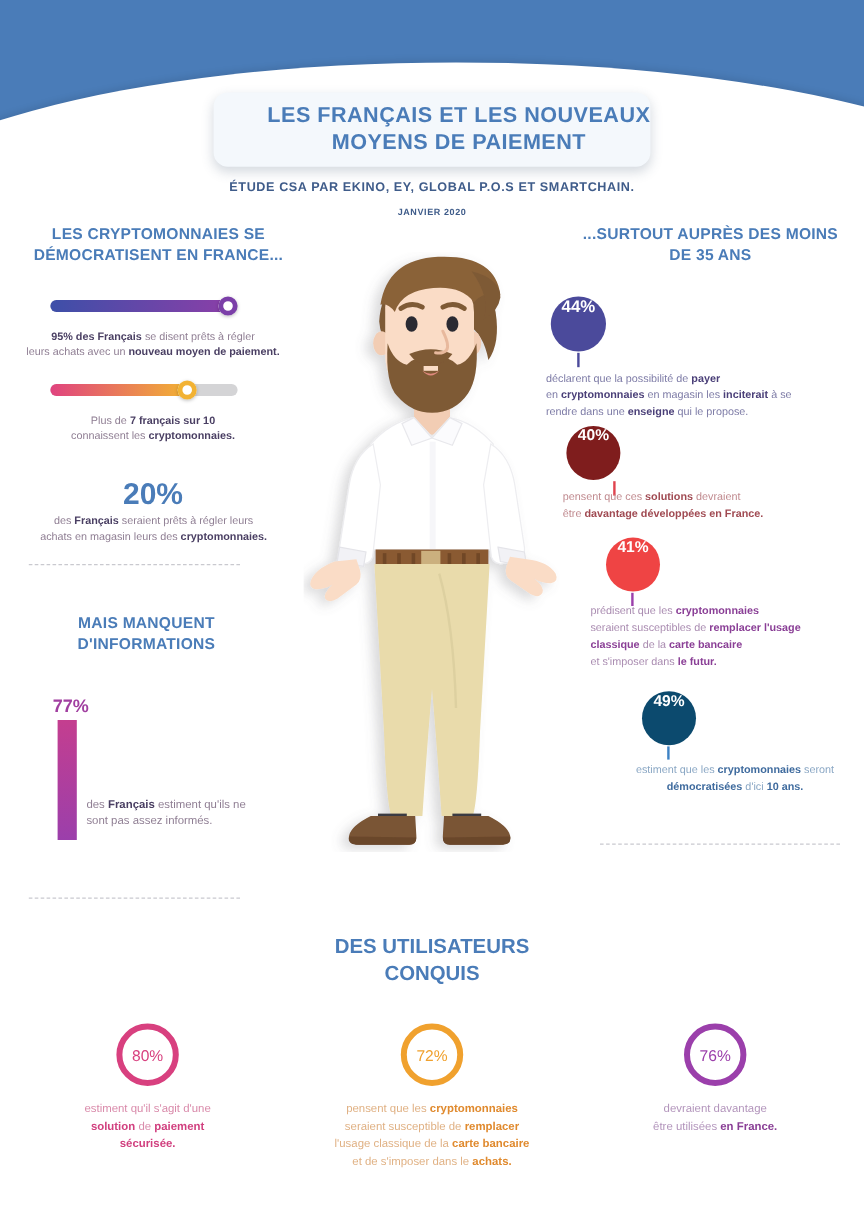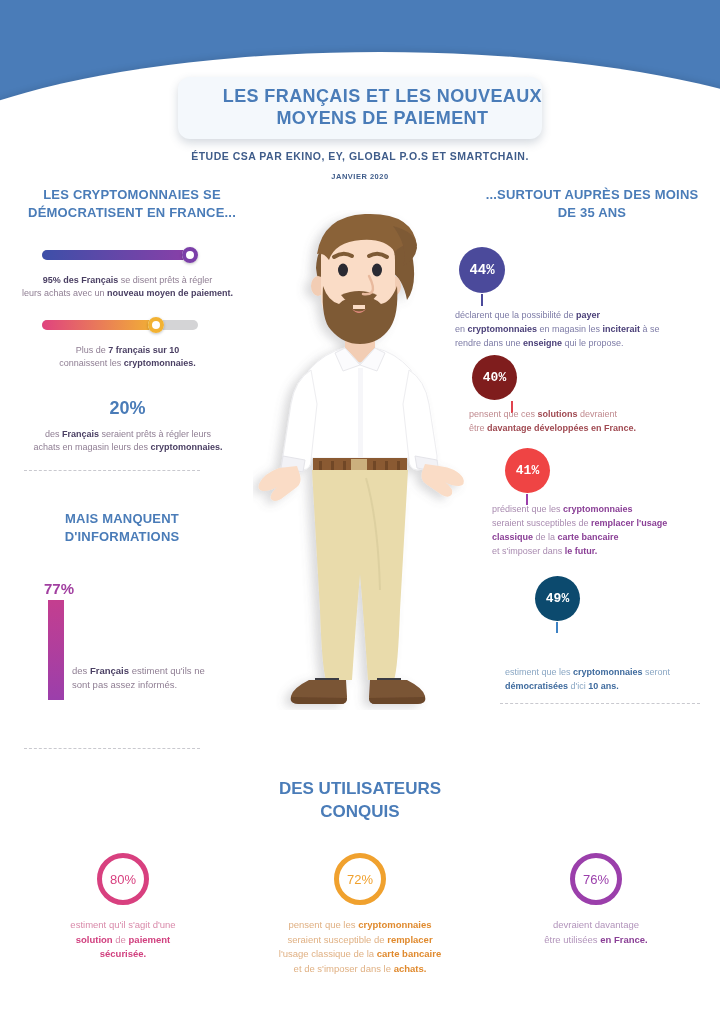--- a/index.html
+++ b/index.html
@@ -91,21 +91,21 @@
     position:absolute; inset:0; border-radius:50%;
     border:4px solid transparent;
   }
   .cap-text {
     position:absolute; font-size:9px; line-height:1.45; color:#8f7e93;
   }
   .cap-text b { color:#4a3f63; }
 
   
   .big-pct {
-    position:absolute; font-size:18px; font-weight:bold; color:#4a7cb8;
+    position:absolute; font-size:25px; font-weight:bold; color:#4a7cb8;
     text-align:center;
   }
 
   
   .dash {
     position:absolute; height:0;
     border-top:1.5px dashed #c9c9cf;
   }
 
   
@@ -117,22 +117,22 @@
     background:linear-gradient(180deg,#c43e8f 0%,#9b3fab 100%);
   }
   .bar77-text {
     position:absolute; font-size:9.5px; line-height:1.5; color:#8f7e93;
   }
   .bar77-text b { color:#4a3f63; }
 
   
   .bubble {
     position:absolute; border-radius:50%;
-    display:flex; align-items:center; justify-content:center;
-    color:#fff; font-weight:bold;font-family:Liberation Mono, monospace;
+    display:flex; justify-content:center;
+    color:#fff; font-weight:bold;
   }
   .stem { position:absolute; width:1.5px; }
   .bubble-text {
     position:absolute; font-size:9px; line-height:1.55;
   }
   .bubble-text b { font-weight:bold; }
 
   
   .donut {
     position:absolute; width:52px; height:52px; border-radius:50%;
@@ -346,21 +346,21 @@
     <div>prédisent que les <b style="color:#8a3f96">cryptomonnaies</b></div>
     <div>seraient susceptibles de <b style="color:#8a3f96">remplacer l'usage</b></div>
     <div><b style="color:#8a3f96">classique</b> de la <b style="color:#8a3f96">carte bancaire</b></div>
     <div>et s'imposer dans <b style="color:#8a3f96">le futur.</b></div>
   </div>
 
   <div class="bubble" style="left:535px; top:576px; width:45px; height:45px; background:#0c4a6e; font-size:13px;">
     <span>49%</span>
   </div>
   <div class="stem" style="left:556px; top:622px; height:11px; background:#3d82c4;"></div>
-  <div class="bubble-text" style="left:505px; top:666px; width:215px; color:#8aa7c4;">
+  <div class="bubble-text" style="left:505px; top:635px; width:215px; color:#8aa7c4;text-align:center;">
     <div>estiment que les <b style="color:#3f6b9e">cryptomonnaies</b> seront</div>
     <div><b style="color:#3f6b9e">démocratisées</b> d'ici <b style="color:#3f6b9e">10 ans.</b></div>
   </div>
 
   <div class="dash" style="left:500px; top:703px; width:200px;"></div>
 
   <div class="bottom-head">
     <span>DES UTILISATEURS</span><br>
     <span>CONQUIS</span>
   </div>

